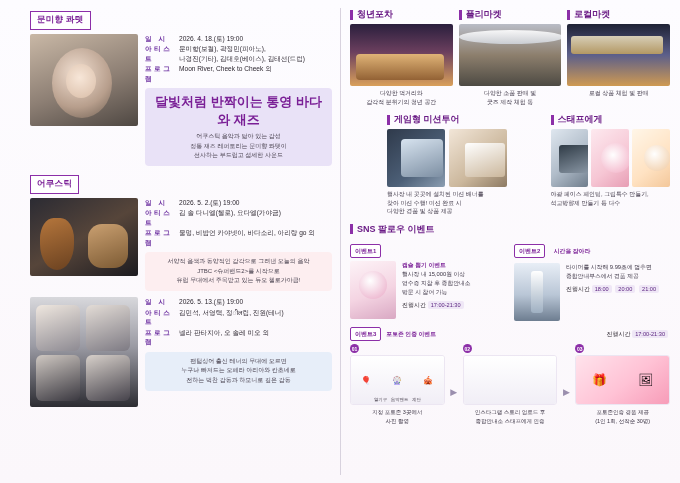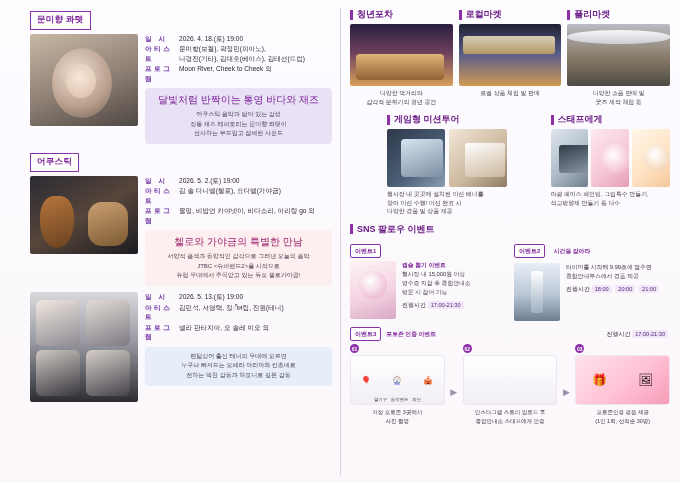--- a/index.html
+++ b/index.html
@@ -67,22 +67,22 @@
   .callout {
     margin-top: 5px;
     border-radius: 4px;
     padding: 5px 6px 6px 6px;
     text-align: center;
   }
   .callout.c1 { background: #e9e2f7; }
   .callout.c2 { background: #fdeef0; }
   .callout.c3 { background: #e7eef9; }
   .callout-title {
-    font-size: 10px;
-    font-weight: normal;
+    font-size: 13px;
+    font-weight: bold;
     color: #9b1d6a;
     margin-bottom: 3px;
   }
   .callout.c1 .callout-title { color: #7a1f96; }
   .callout.c3 .callout-title { color: #1f4f93; }
   .callout-line {
     font-size: 6px;
     color: #4a4350;
     line-height: 1.55;
   }
@@ -299,21 +299,20 @@
           </div>
           <div class="row">
             <div class="lbl">아티스트</div>
             <div class="val">김 솔 다니엘(첼로), 요다엘(가야금)</div>
           </div>
           <div class="row">
             <div class="lbl">프로그램</div>
             <div class="val">물멍, 비밤언 카야넷이, 바다소리, 아리랑 go 외</div>
           </div>
           <div class="callout c2">
-            <div class="callout-title">첼로와 가야금의 특별한 만남</div>
             <div class="callout-line">서양적 음색과 동양적인 감각으로 그려낸 오늘의 음악</div>
             <div class="callout-line">JTBC &lt;슈퍼밴드2&gt;를 시작으로</div>
             <div class="callout-line">유럽 무대에서 주목받고 있는 듀오 첼로가야금!</div>
           </div>
         </div>
       </div>
     </div>
 
     <div class="act">
       <div class="act-body">
@@ -358,39 +357,39 @@
         <div class="card-img">
           <div class="ph g-night1"></div>
           <div class="blob" style="left:6px;top:30px;width:88px;height:26px;border-radius:4px;background:linear-gradient(180deg,#f3c77b,#8a5a2e);opacity:.85"></div>
         </div>
         <div class="card-cap" style="white-space:pre-line">다양한 먹거리와
 감각적 분위기의 청년 공간</div>
       </div>
       <div class="card">
         <div class="zone-head">
           <span class="bar"></span>
+          <span class="zone-title">플리마켓</span>
+        </div>
+        <div class="card-img">
+          <div class="ph g-market"></div>
+          <div class="blob" style="left:0;top:6px;width:104px;height:14px;background:linear-gradient(180deg,#ffffff,#cfd3da);opacity:.9"></div>
+        </div>
+        <div class="card-cap" style="white-space:pre-line">다양한 소품 판매 및
+굿즈 제작 체험 동</div>
+      </div>
+      <div class="card">
+        <div class="zone-head">
+          <span class="bar"></span>
           <span class="zone-title">로컬마켓</span>
         </div>
         <div class="card-img">
           <div class="ph g-night2"></div>
           <div class="blob" style="left:4px;top:12px;width:92px;height:18px;border-radius:3px;background:linear-gradient(180deg,#fff3cf,#c9a75b);opacity:.8"></div>
         </div>
         <div class="card-cap" style="white-space:pre-line">로컬 상품 체험 및 판매</div>
-      </div>
-      <div class="card">
-        <div class="zone-head">
-          <span class="bar"></span>
-          <span class="zone-title">플리마켓</span>
-        </div>
-        <div class="card-img">
-          <div class="ph g-market"></div>
-          <div class="blob" style="left:0;top:6px;width:104px;height:14px;background:linear-gradient(180deg,#ffffff,#cfd3da);opacity:.9"></div>
-        </div>
-        <div class="card-cap" style="white-space:pre-line">다양한 소품 판매 및
-굿즈 제작 체험 동</div>
       </div>
     </div>
 
     <div class="cards2">
       <div class="col2">
         <div class="zone-head">
           <span class="bar"></span>
           <span class="zone-title">게임형 미션투어</span>
         </div>
         <div class="imgs-pair">

